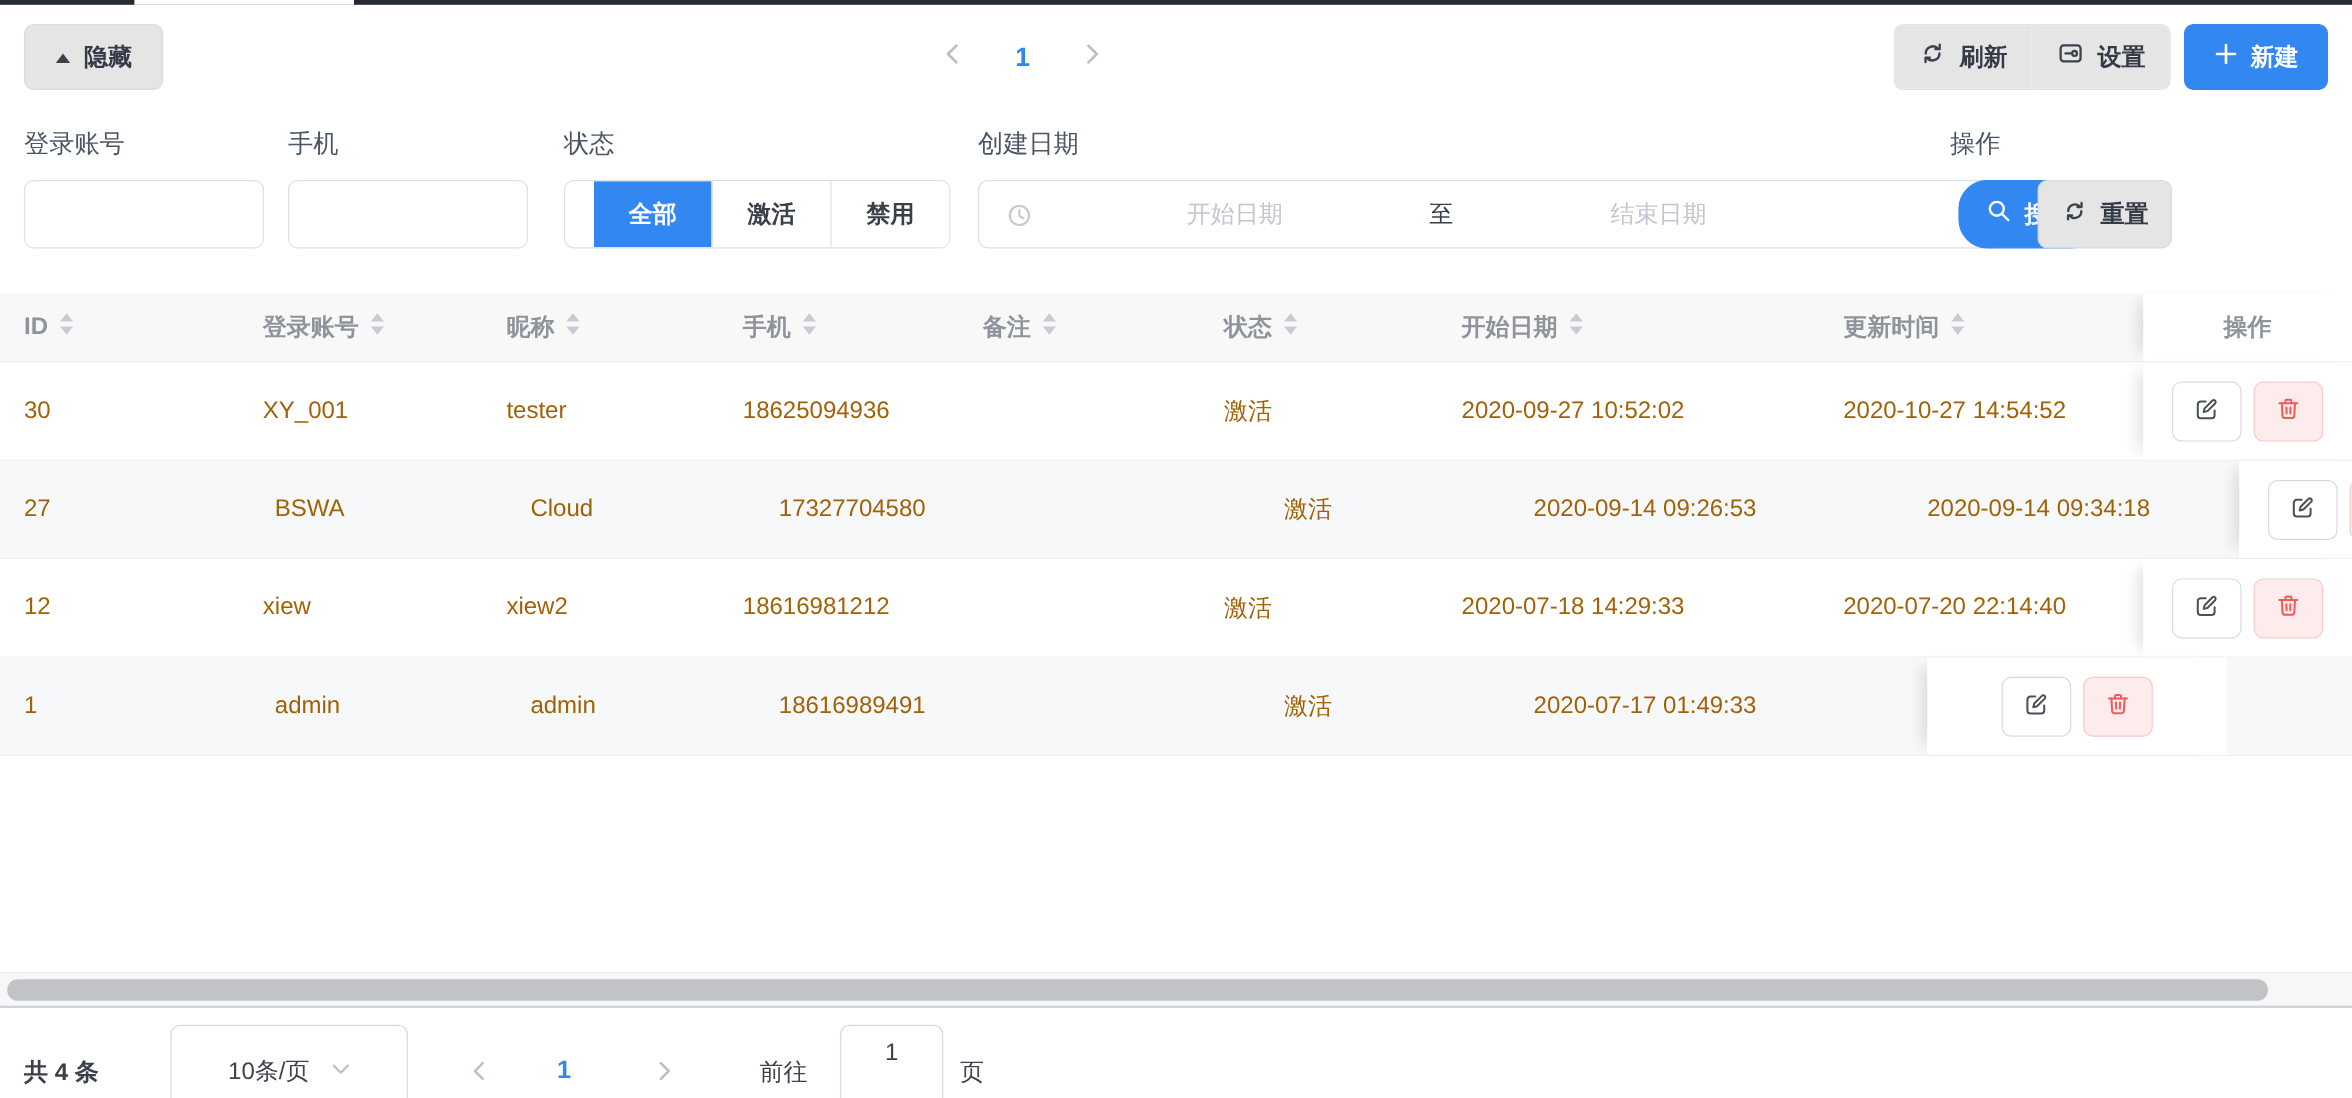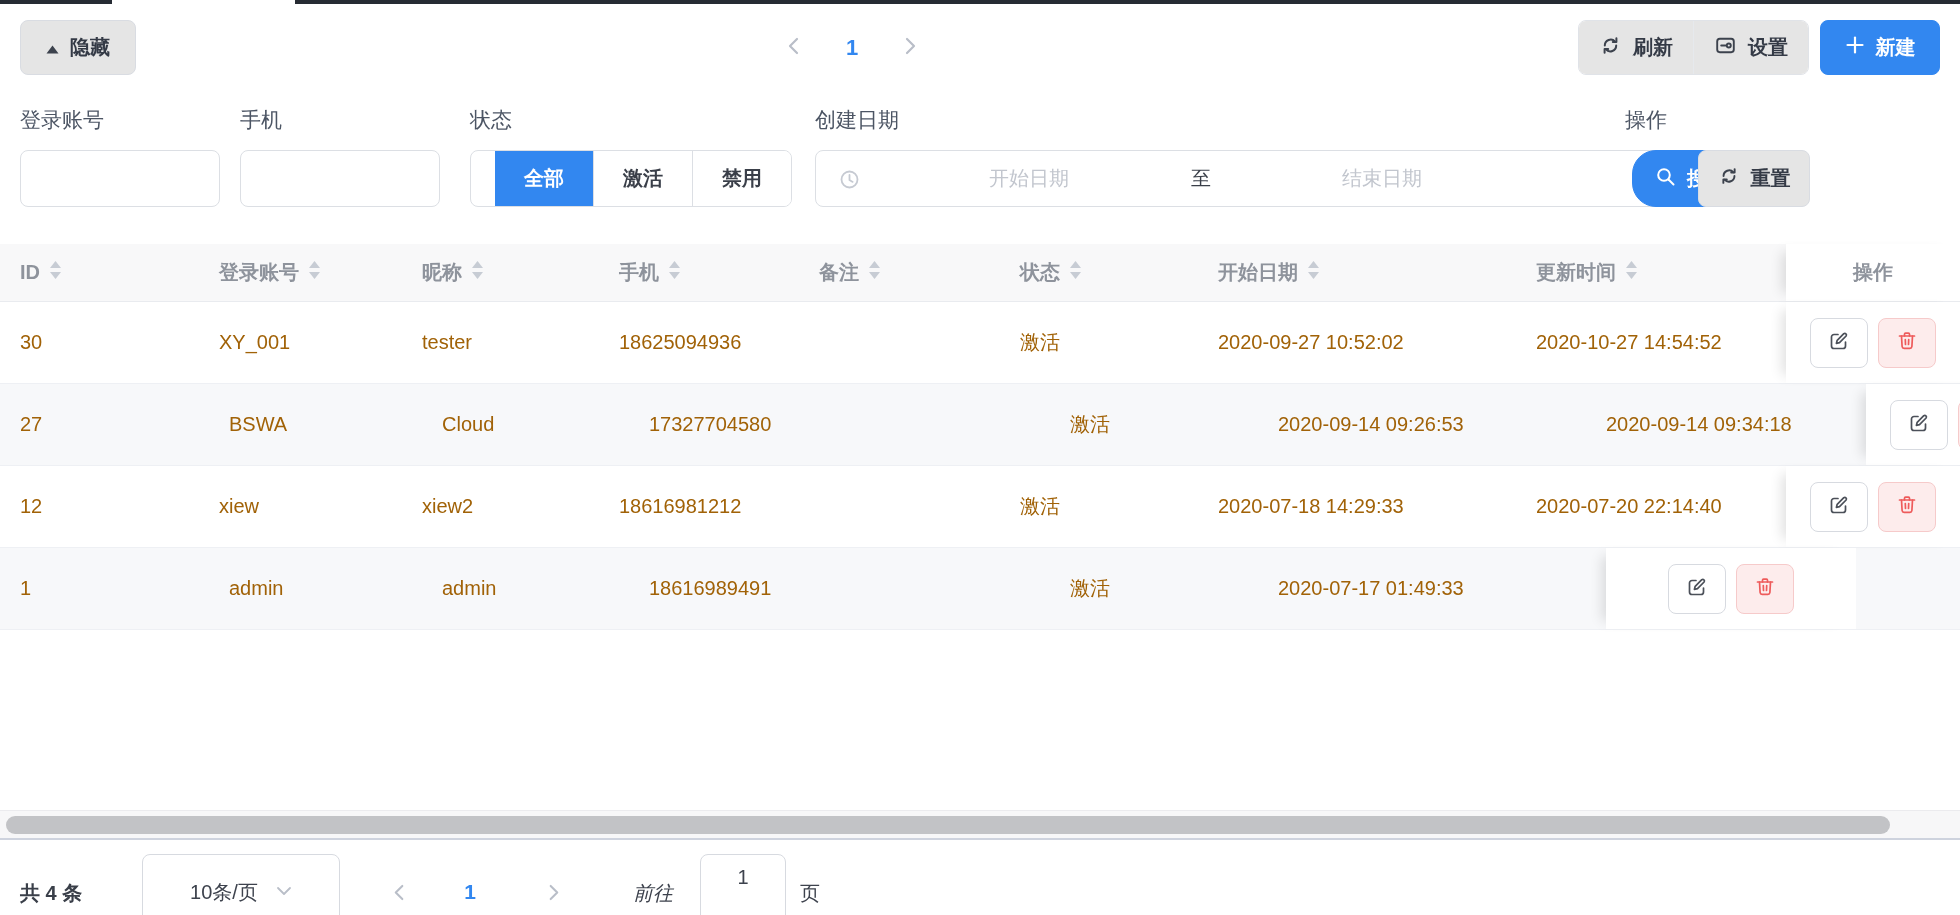--- a/index.html
+++ b/index.html
@@ -96,21 +96,21 @@
   .footer { position:absolute; top:840px; left:0; width:1960px; height:75px; background:#fff; }
   .f-text { position:absolute; font-size:20px; color:#3d424d; }
   .total-label { left:20px; top:40px; color:#3a3f49; font-weight:700; }
   .size-select { position:absolute; left:142px; top:14px; width:198px; height:72px;
     border:1px solid #d7dae0; border-radius:8px; background:#fff; display:flex;
     align-items:flex-start; justify-content:center; gap:18px; padding-top:24px; cursor:pointer; }
   .size-select .sel-text { font-size:20px; color:#3d424d; }
   .pg-prev { position:absolute; left:392px; top:44px; cursor:pointer; }
   .pg-cur  { left:452px; top:40px; width:36px; text-align:center; color:var(--accent); font-weight:700; font-size:21px; cursor:pointer; }
   .pg-next { position:absolute; left:546px; top:44px; cursor:pointer; }
-  .goto-label { left:633px; top:40px;font-style:italic; }
+  .goto-label { left:633px; top:40px; }
   .goto-input { position:absolute; left:700px; top:14px; width:86px; height:72px;
     border:1px solid #d7dae0; border-radius:8px; text-align:center; font-size:20px;
     color:#3d424d; padding-bottom:26px; outline:none; background:#fff;
     font-family:"Liberation Sans", sans-serif; }
   .page-suffix { left:800px; top:40px; }
 
   svg { flex:none; }
 </style>
 </head>
 <body>

